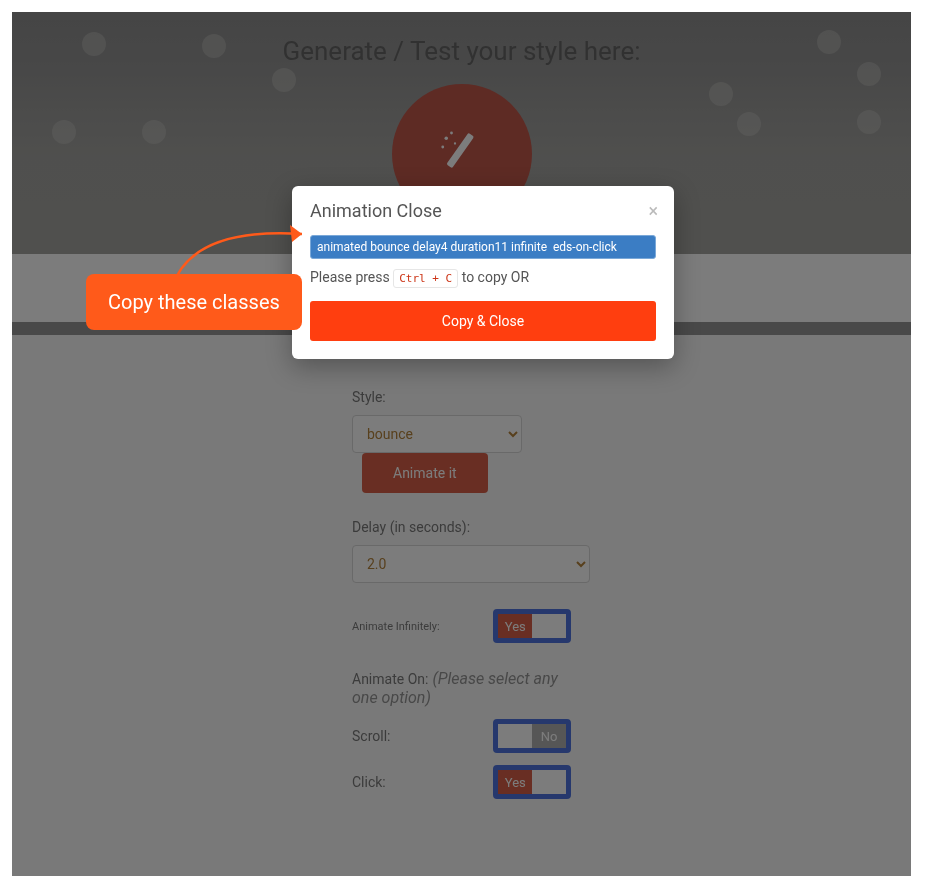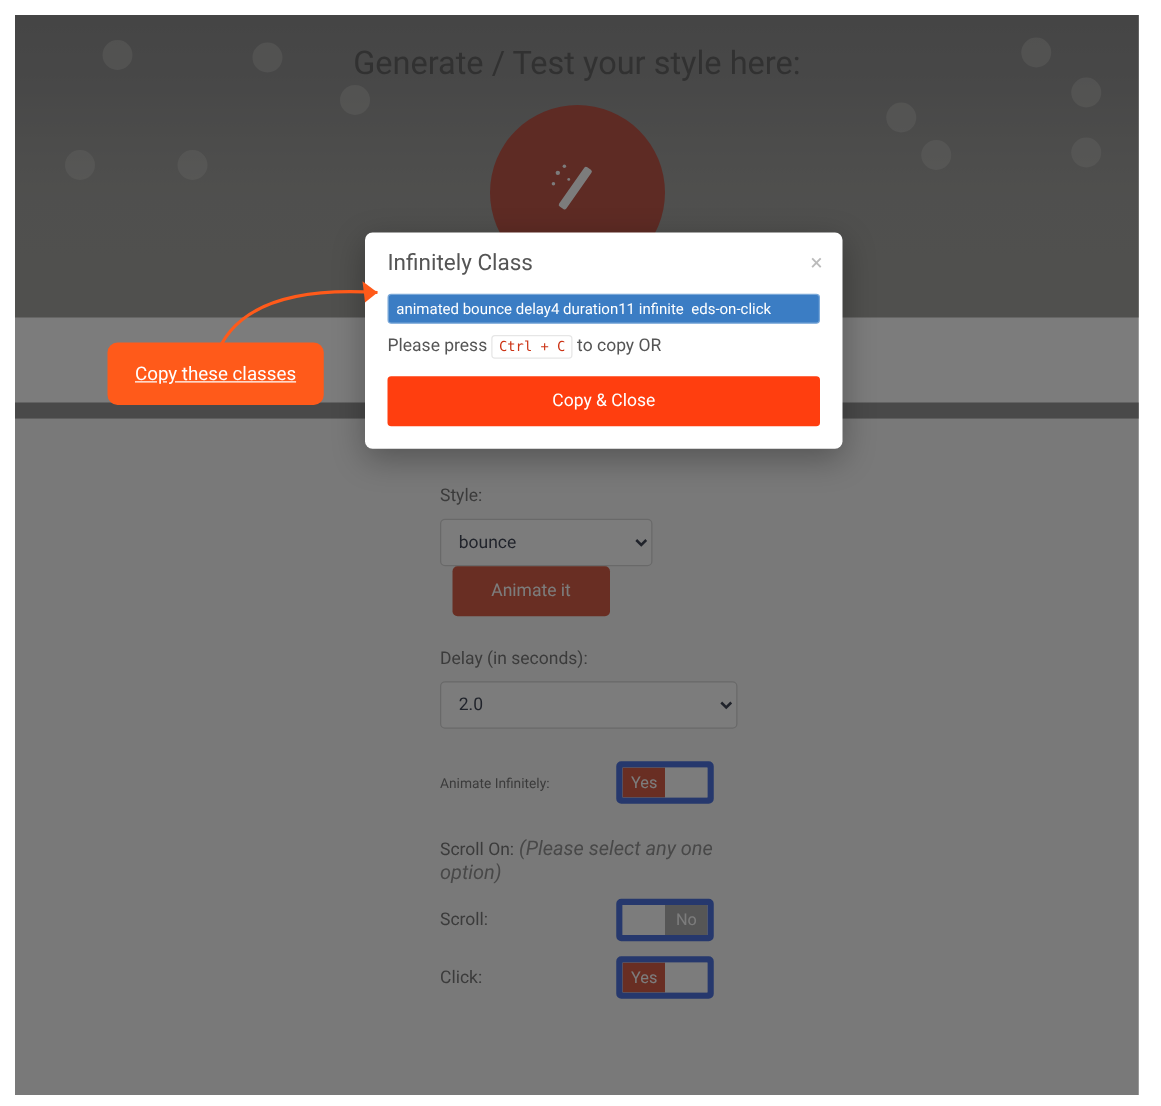--- a/index.html
+++ b/index.html
@@ -89,21 +89,21 @@
     vertical-align: middle;
   }
   .form-hint { font-style: italic; color: #777; }
   select {
     font-family: inherit;
     font-size: 14px;
     padding: 9px 10px;
     border: 1px solid #ccc;
     border-radius: 4px;
     background: #fff;
-    color: #0f172a;
+    color: #a16207;
   }
   select.style-select { width: 170px; }
   select.delay-select { width: 238px; }
   select.duration-select { width: 170px; }
   .animate-btn {
     background: #cc3416;
     color: #fff;
     border: none;
     padding: 12px 31px;
     font-size: 14px;
@@ -208,23 +208,22 @@
   }
 
   
   .callout {
     position: absolute;
     top: 262px; left: 74px;
     background: #ff5a1a;
     color: #fff;
     padding: 16px 22px;
     border-radius: 8px;
-    font-size: 15px;
+    font-size: 20px;
     z-index: 20;
-    text-decoration: underline;
   }
   .arrow-svg {
     position: absolute;
     top: 180px; left: 150px;
     width: 160px; height: 100px;
     z-index: 20;
   }
   .arrow-svg path { stroke: #ff5a1a; stroke-width: 2.5; fill: none; }
   .arrow-svg polygon { fill: #ff5a1a; }
 </style>
@@ -282,21 +281,21 @@
     <div class="form-row" style="display:flex;align-items:center">
       <span class="form-label-inline">Animate Infinitely:</span>
       <div class="toggle toggle-yes-on">
         <div class="toggle-half on">Yes</div>
         <div class="toggle-half off"></div>
       </div>
     </div>
 
     <div class="animate-on-block">
       <div style="margin-bottom:4px">
-        <span style="font-size:14px;color:#555">Scroll On:</span>
+        <span style="font-size:14px;color:#555">Animate On:</span>
         <span class="form-hint">(Please select any one option)</span>
       </div>
       <div class="opt-row">
         <span class="opt-label">Scroll:</span>
         <div class="toggle toggle-no-on">
           <div class="toggle-half on"></div>
           <div class="toggle-half off">No</div>
         </div>
       </div>
       <div class="opt-row">
@@ -307,21 +306,21 @@
         </div>
       </div>
 
     </div>
 
   </div>
 
   <div class="dim"></div>
 
   <div class="modal">
-    <div class="modal-title">Infinitely Class</div>
+    <div class="modal-title">Animation Close</div>
     <button class="modal-close">×</button>
     <input class="class-input" type="text" value="animated bounce delay4 duration11 infinite  eds-on-click" style="">
     <div class="press-row">
       <span>Please press </span><kbd>Ctrl + C</kbd><span> to copy OR</span>
     </div>
     <button class="copy-close-btn">Copy &amp; Close</button>
   </div>
 
   <svg class="arrow-svg" viewBox="0 0 160 100">
     <path d="M 10 95 Q 30 35 140 42"></path>

